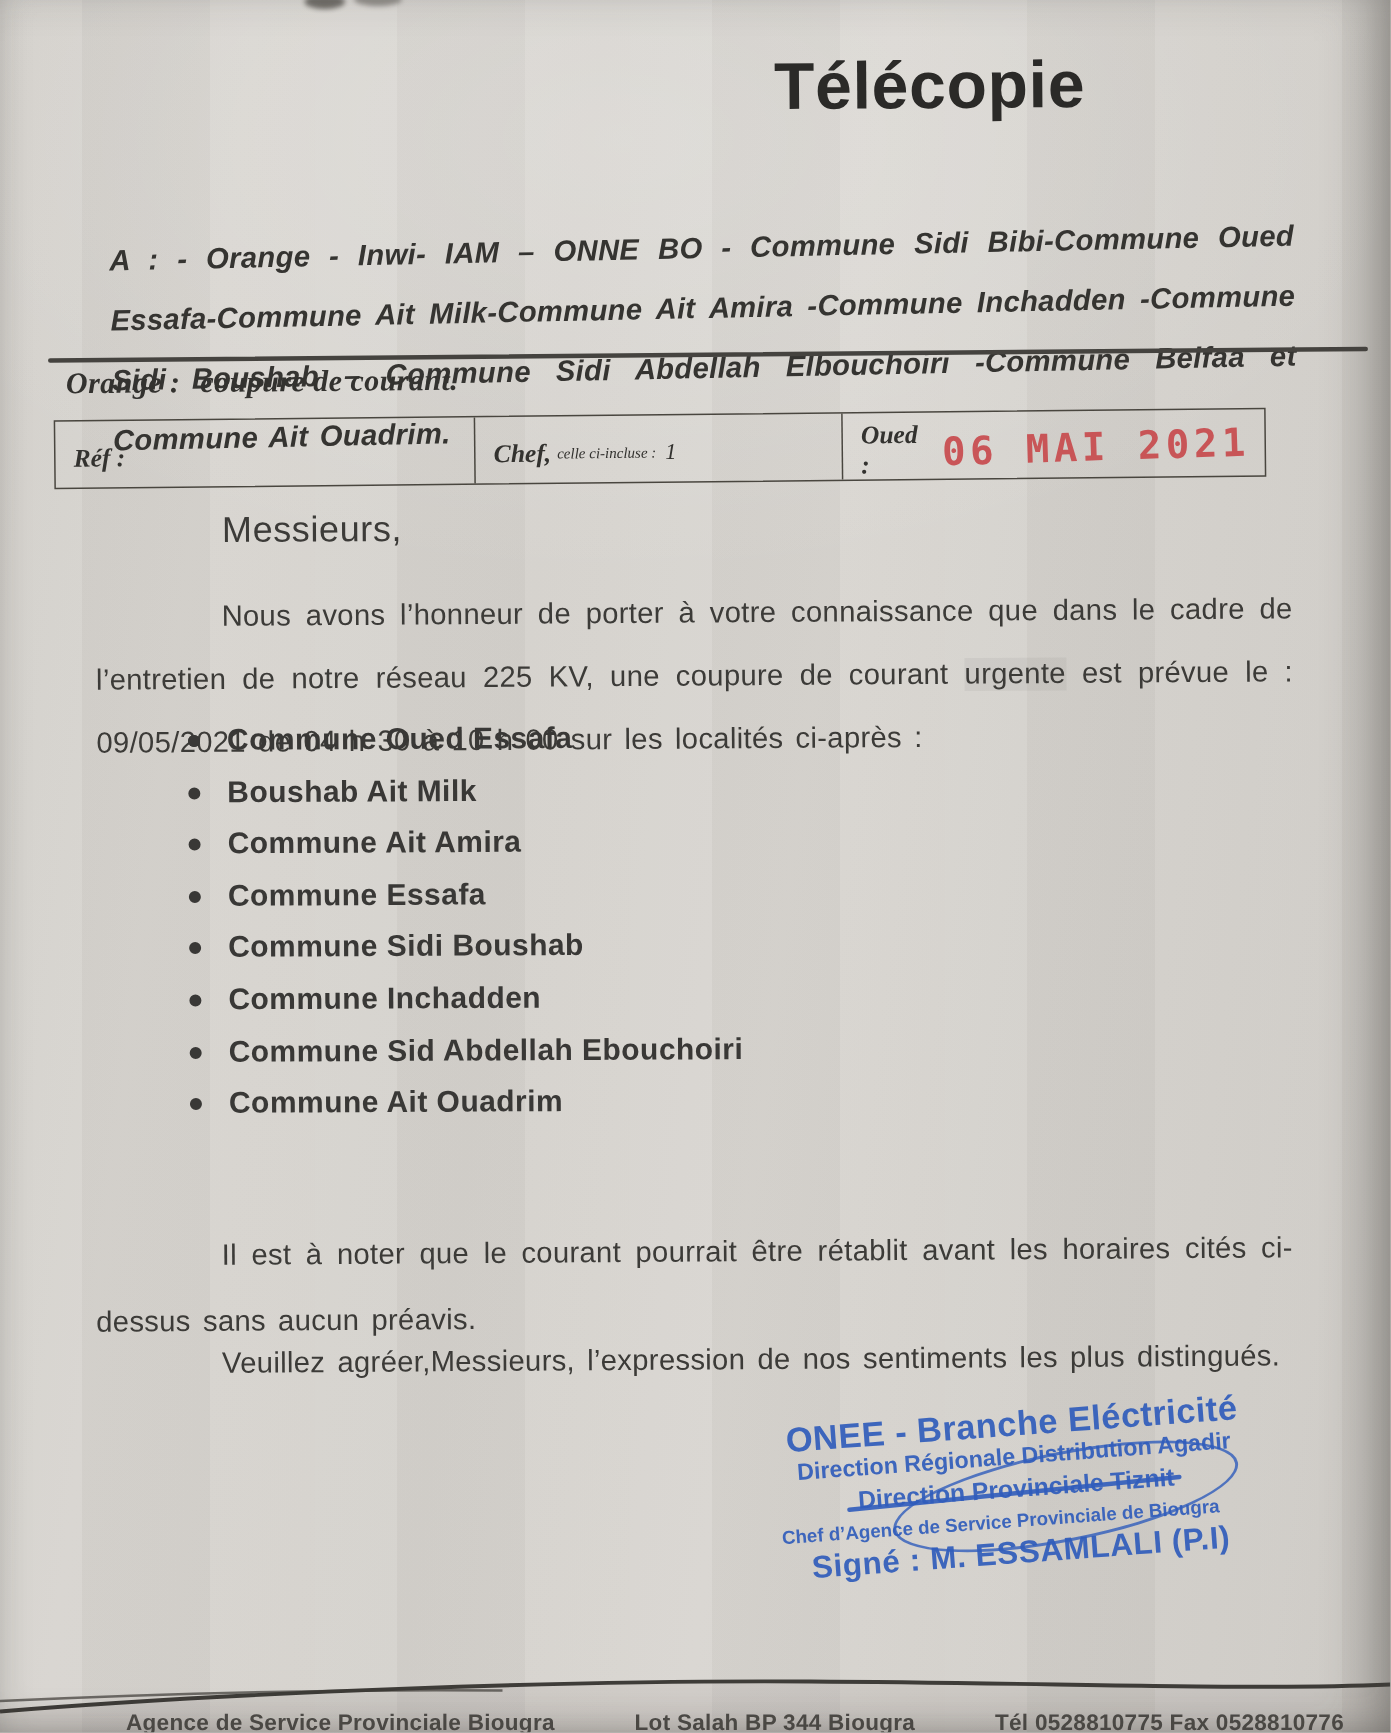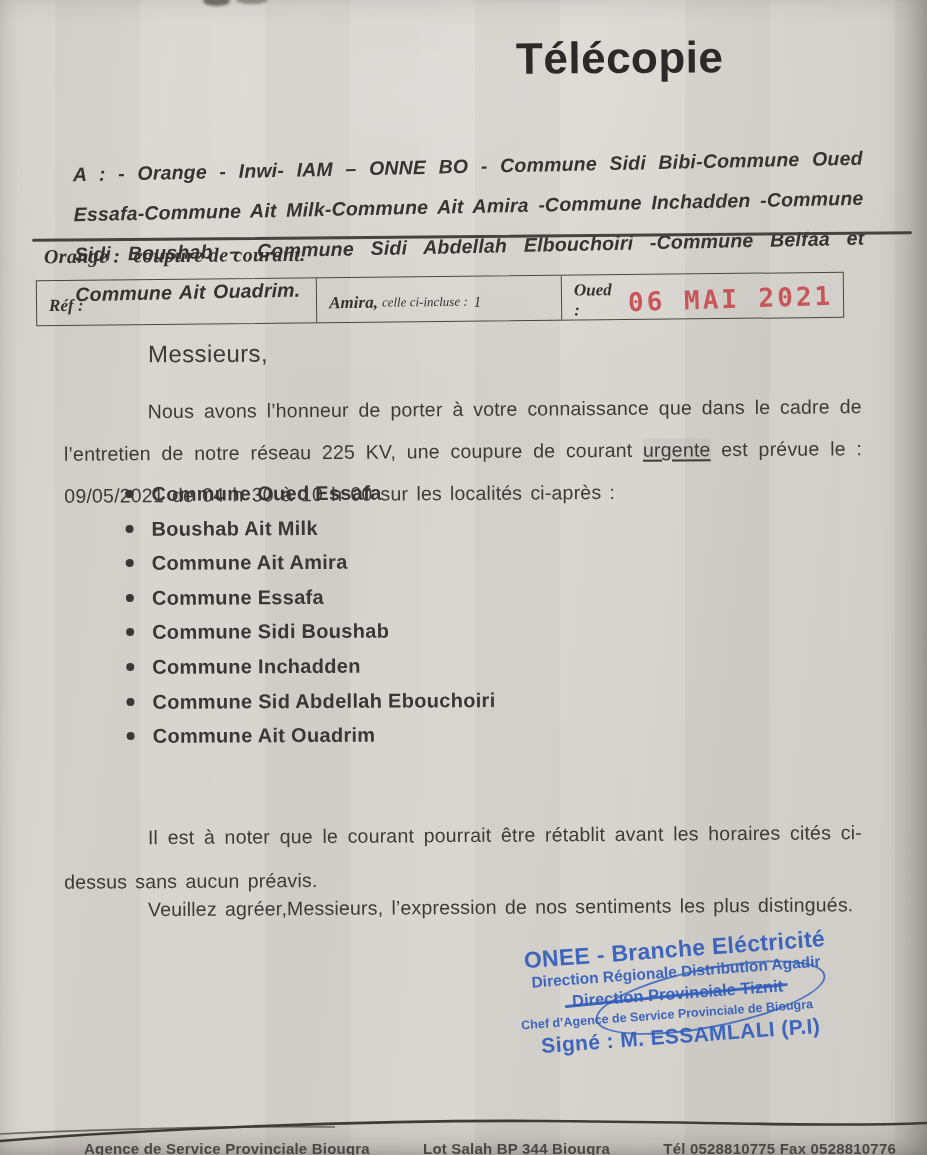--- a/index.html
+++ b/index.html
@@ -50,38 +50,38 @@
   .meta{
     position:absolute;left:36px;top:276px;width:806px;height:44px;
     border:1.7px solid #49463f;display:flex;transform:rotate(-.6deg);
     font-family:"Liberation Serif",serif;color:#33322f;
   }
   .meta .cell{display:flex;align-items:center;box-sizing:border-box;padding:6px 10px 0 12px;}
   .meta .c1{width:300px;border-right:1.7px solid #49463f;}
   .meta .c2{width:262px;border-right:1.7px solid #49463f;}
   .meta .c3{flex:1;}
   .lbl{font-style:italic;font-weight:700;font-size:17px;}
-  .sub{font-style:italic;font-size:13px;margin-left:4px;}
+  .sub{font-style:italic;font-size:10px;margin-left:4px;}
   .pval{font-style:italic;font-size:15px;margin-left:6px;}
   .date-stamp{
     font-family:"DejaVu Sans Mono",monospace;font-weight:700;
     font-size:26px;letter-spacing:3px;color:#c84b4e;margin-left:16px;
     transform:rotate(-1.2deg);white-space:nowrap;opacity:.92;
   }
 
   .salutation{position:absolute;left:148px;top:340px;font-size:24px;color:#3c3b38;letter-spacing:.4px;transform:rotate(-.3deg);}
   .para{
     position:absolute;left:64px;width:798px;text-align:justify;
     font-size:19.5px;color:#3c3b38;letter-spacing:.2px;word-spacing:2.5px;
     transform:rotate(-.4deg);
   }
   .p1{top:368px;text-indent:84px;line-height:42px;}
   .p2{top:793px;text-indent:84px;line-height:44px;}
   .p3{top:865px;text-indent:84px;line-height:44px;}
-  .u{text-decoration:underline;text-decoration-thickness:2px;text-underline-offset:3px;background:rgba(0,0,0,.045);}
+  .u{text-decoration-thickness:2px;text-underline-offset:3px;background:rgba(0,0,0,.045);}
 
   .communes{position:absolute;left:124px;top:476px;margin:0;padding:0;transform:rotate(-.3deg);}
   .communes li{
     list-style:none;position:relative;padding-left:28px;
     font-size:20px;font-weight:700;color:#393836;line-height:34.6px;letter-spacing:.3px;
   }
   .communes li .dot{
     position:absolute;left:2px;top:13px;width:8px;height:8px;border-radius:50%;background:#393836;
   }
 
@@ -129,21 +129,21 @@
   <div class="objet">
     <span>Orange :</span>
     <span class="val">coupure de courant.</span>
   </div>
 
   <div class="meta">
     <div class="cell c1">
       <span class="lbl">Réf :</span>
     </div>
     <div class="cell c2">
-      <span class="lbl">Amira,</span>
+      <span class="lbl">Chef,</span>
       <span class="sub">celle ci-incluse :</span>
       <span class="pval">1</span>
     </div>
     <div class="cell c3">
       <span class="lbl">Oued :</span>
       <span class="date-stamp">06 MAI 2021</span>
     </div>
   </div>
 
   <div class="salutation">Messieurs,</div>

